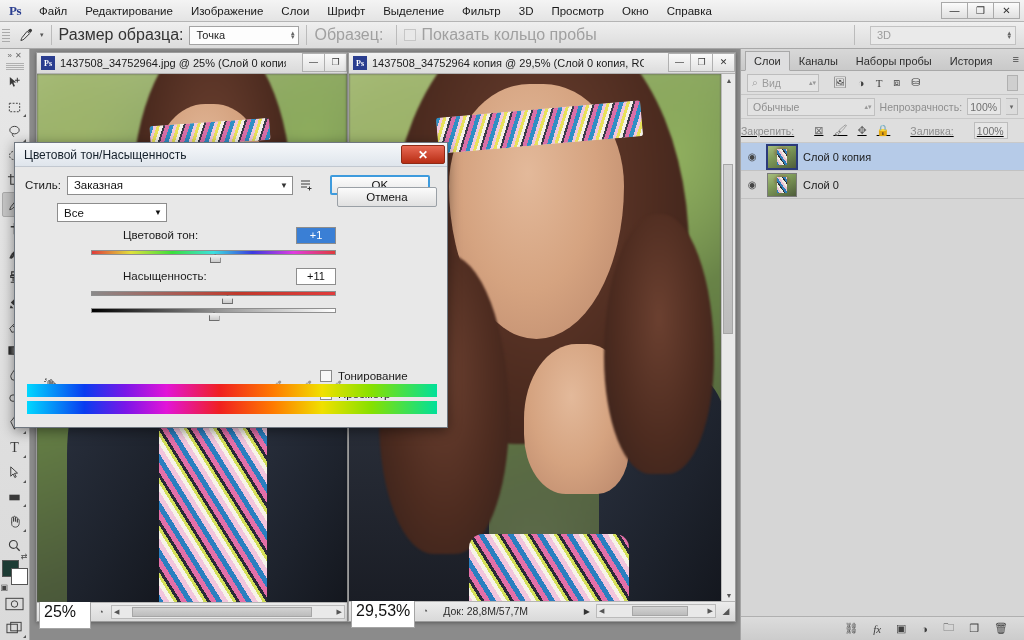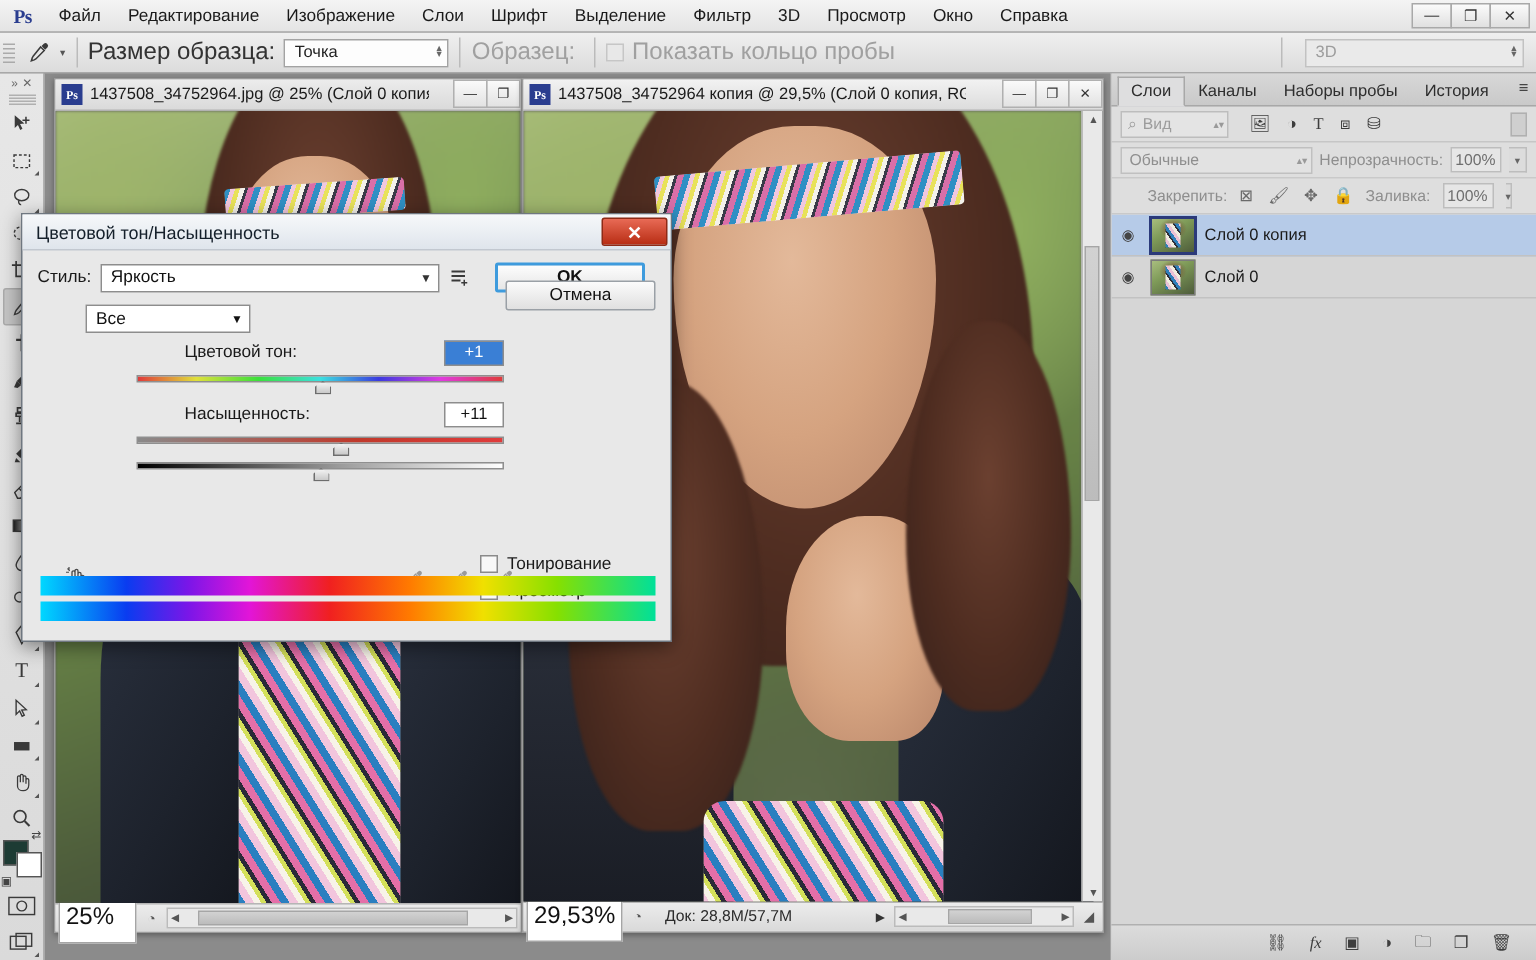--- a/index.html
+++ b/index.html
@@ -233,22 +233,22 @@
   }
   .small-label { font-size: 10.5px; color: #8e8e8e; white-space: nowrap; }
   .num-field {
     height: 17px; min-width: 34px; border: 1px solid #bdbdbd; background: #e6e6e6;
     display:flex; align-items:center; justify-content:flex-end; padding: 0 3px;
     font-size: 10.5px; color: #6f6f6f;
   }
   .num-caret { width: 14px; height: 17px; border: 1px solid #bdbdbd; border-left:none;
                background:#dcdcdc; display:flex;align-items:center;justify-content:center;
                font-size: 7px; color:#666; }
-  .lock-row { height: 24px; display:flex; align-items:center; padding: 0 24px; gap: 8px;
-              border-bottom: 1px solid #c9c9c9; }
+  .lock-row { height: 24px; display:flex; align-items:center; padding: 0 0; gap: 20px;
+              border-bottom: 1px solid #c9c9c9; text-decoration: underline; }
   .lock-icons { display:flex; gap: 10px; color: #6a6a6a; align-items:center;}
 
   .layers-list { flex: 1; background: #d6d6d6; overflow: hidden; }
   .layer-row {
     height: 28px; display:flex; align-items:center; gap: 6px;
     border-bottom: 1px solid #c2c2c2; padding-left: 2px;
   }
   .layer-row.selected { background: #b6cbe8; }
   .eye { width: 18px; display:flex; align-items:center; justify-content:center; color:#444; font-size:10px; }
   .thumb-box {
@@ -300,21 +300,21 @@
     display:flex; align-items:center; padding: 0 4px 0 6px; font-size: 11.5px; color: #111;
   }
   .dlg-combo .car { margin-left:auto; font-size: 8px; color:#333; }
   .preset-btn { width: 17px; height: 17px; display:flex;align-items:center;justify-content:center; color:#333; }
   .btn {
     width: 100px; height: 20px; border: 1px solid #9aa0a6; border-radius: 2px;
     background: linear-gradient(#fbfbfb, #e0e0e0);
     display:flex; align-items:center; justify-content:center;
     font-size: 11.5px; color: #111;
   }
-  .btn.primary { border: 2px solid #3e9bdd; background: linear-gradient(#fdfdfd,#e6e6e6); font-weight: bold; }
+  .btn.primary { border: 2px solid #3e9bdd; background: linear-gradient(#fdfdfd,#e6e6e6); }
 
   .chan-combo {
     position:absolute; left: 42px; top: 36px; width: 110px; height: 19px;
     border: 1px solid #8d8d8d; background: #fff;
     display:flex; align-items:center; padding: 0 4px 0 6px; font-size: 11.5px; color:#111;
   }
   .sliders { position: absolute; left: 76px; top: 58px; width: 245px; }
   .sl-head { display:flex; align-items:center; justify-content:flex-end; gap: 8px; height: 20px; }
   .sl-name { font-size: 11.5px; color: #1a1a1a; margin-right: auto; margin-left: 32px; }
   .sl-val {
@@ -747,21 +747,21 @@
     <div class="dlg-title">
       <span class="dlg-title-text">Цветовой тон/Насыщенность</span>
       <div class="dlg-close">✕</div>
     </div>
 
     <div class="dlg-body">
 
       <div class="row-style">
         <span class="dlg-label">Стиль:</span>
         <div class="dlg-combo" style="width:226px">
-          <span>Яркость</span>
+          <span>Заказная</span>
           <span class="car">▼</span>
         </div>
         <div class="preset-btn">
           <svg width="14" height="14" viewBox="0 0 14 14">
               <path d="M1 3h9M1 6h9M1 9h6" stroke="#3a3a3a" stroke-width="1.2"></path>
               <path d="M9.5 8.5v4M7.5 10.5h4" stroke="#3a3a3a" stroke-width="1"></path>
             </svg>
         </div>
         <div class="btn primary" style="margin-left:8px">OK</div>
       </div>

